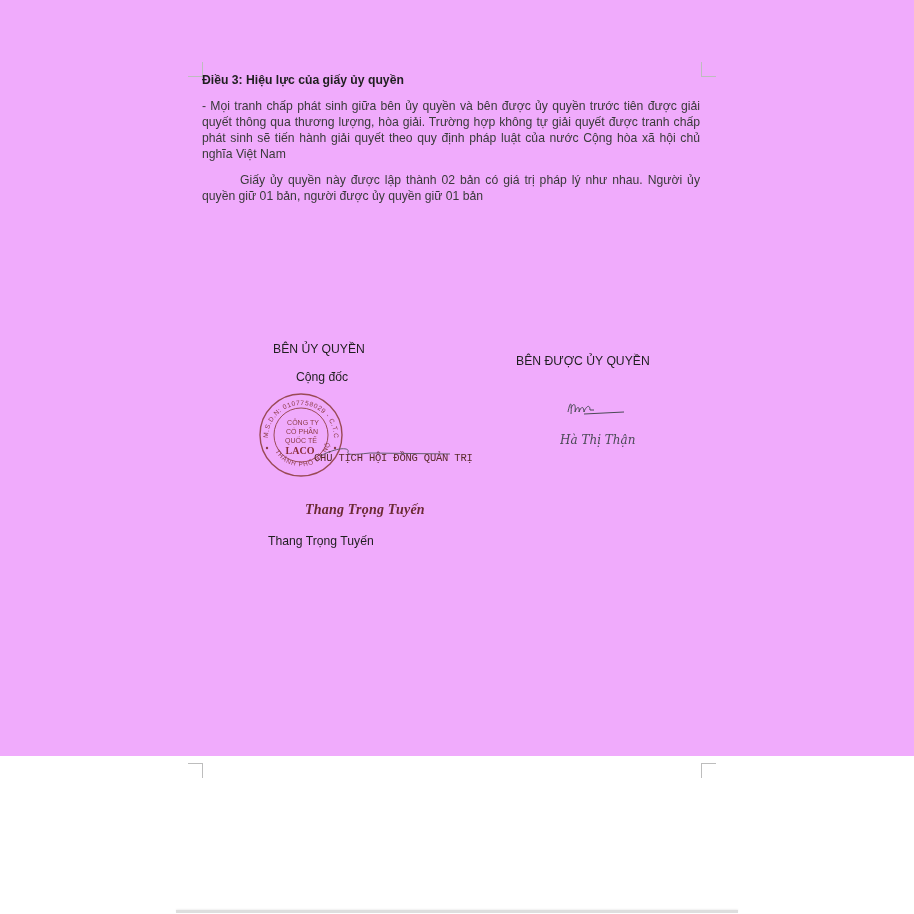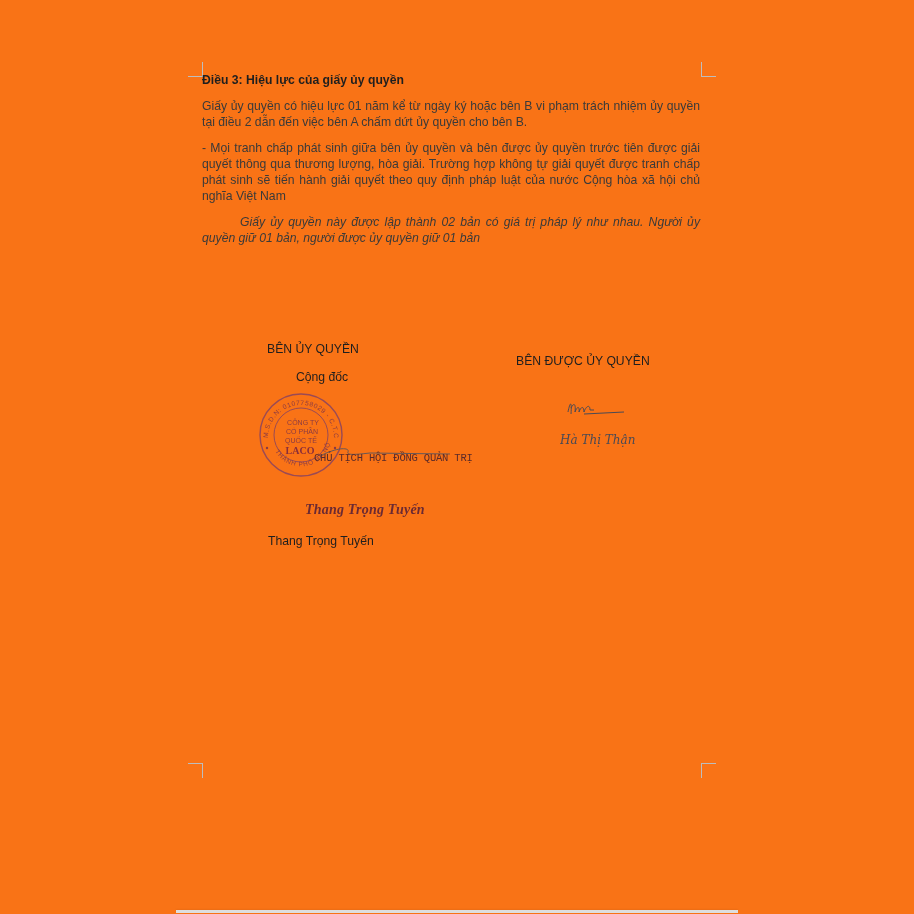--- a/index.html
+++ b/index.html
@@ -11,22 +11,22 @@
       width: 914px;
       height: 914px;
       position: relative;
       overflow: hidden;
       font-family: "Liberation Sans", "DejaVu Sans", sans-serif;
       color: #2b2b2b;
     }
     .page {
       position: absolute;
       left: 0; top: 0;
-      width: 914px; height: 914px;
-      background: #f97316;
+      width: 914px; height: 756px;
+      background: #f0abfc;
     }
     
     .crop {
       position: absolute;
       width: 14px; height: 14px;
       border-color: #bdbdbd;
       border-style: solid;
       border-width: 0;
     }
     .crop.tl { left: 188px; top: 62px; border-right-width: 1px; border-bottom-width: 1px; }
@@ -55,30 +55,29 @@
       margin: 0 0 10px 0;
       font-size: 12.2px;
       color: #1f1f1f;
     }
     .para {
       margin: 0 0 10px 0;
       text-align: justify;
       color: #3a3a3a;
     }
     .para.italic {
-      font-style: italic;
       text-indent: 38px;
     }
 
     .sig-block {
       position: absolute;
       font-size: 12.2px;
       color: #1f1f1f;
     }
-    .sig-left-title { left: 267px; top: 342px; }
+    .sig-left-title { left: 273px; top: 342px; }
     .sig-right-title { left: 516px; top: 342px; margin-top: 12px; }
     .sig-left-role { left: 296px; top: 370px; }
     .sig-left-name { left: 268px; top: 534px; }
 
     
     .stamp {
       position: absolute;
       left: 258px; top: 392px;
       width: 86px; height: 86px;
     }
@@ -118,21 +117,20 @@
 
 <div class="page">
 
   <div class="crop tl"></div>
   <div class="crop tr"></div>
   <div class="crop bl"></div>
   <div class="crop br"></div>
 
   <div class="content">
     <div class="heading">Điều 3: Hiệu lực của giấy ủy quyền</div>
-    <p class="para">Giấy ủy quyền có hiệu lực 01 năm kể từ ngày ký hoặc bên B vi phạm trách nhiệm ủy quyền tại điều 2 dẫn đến việc bên A chấm dứt ủy quyền cho bên B.</p>
 
     <p class="para">- Mọi tranh chấp phát sinh giữa bên ủy quyền và bên được ủy quyền trước tiên được giải quyết thông qua thương lượng, hòa giải. Trường hợp không tự giải quyết được tranh chấp phát sinh sẽ tiến hành giải quyết theo quy định pháp luật của nước Cộng hòa xã hội chủ nghĩa Việt Nam</p>
 
     <p class="para italic">Giấy ủy quyền này được lập thành 02 bản có giá trị pháp lý như nhau. Người ủy quyền giữ 01 bản, người được ủy quyền giữ 01 bản</p>
   </div>
 
   <div class="sig-block sig-left-title">BÊN ỦY QUYỀN</div>
   <div class="sig-block sig-right-title">BÊN ĐƯỢC ỦY QUYỀN</div>
   <div class="sig-block sig-left-role">Cộng đốc</div>
 

